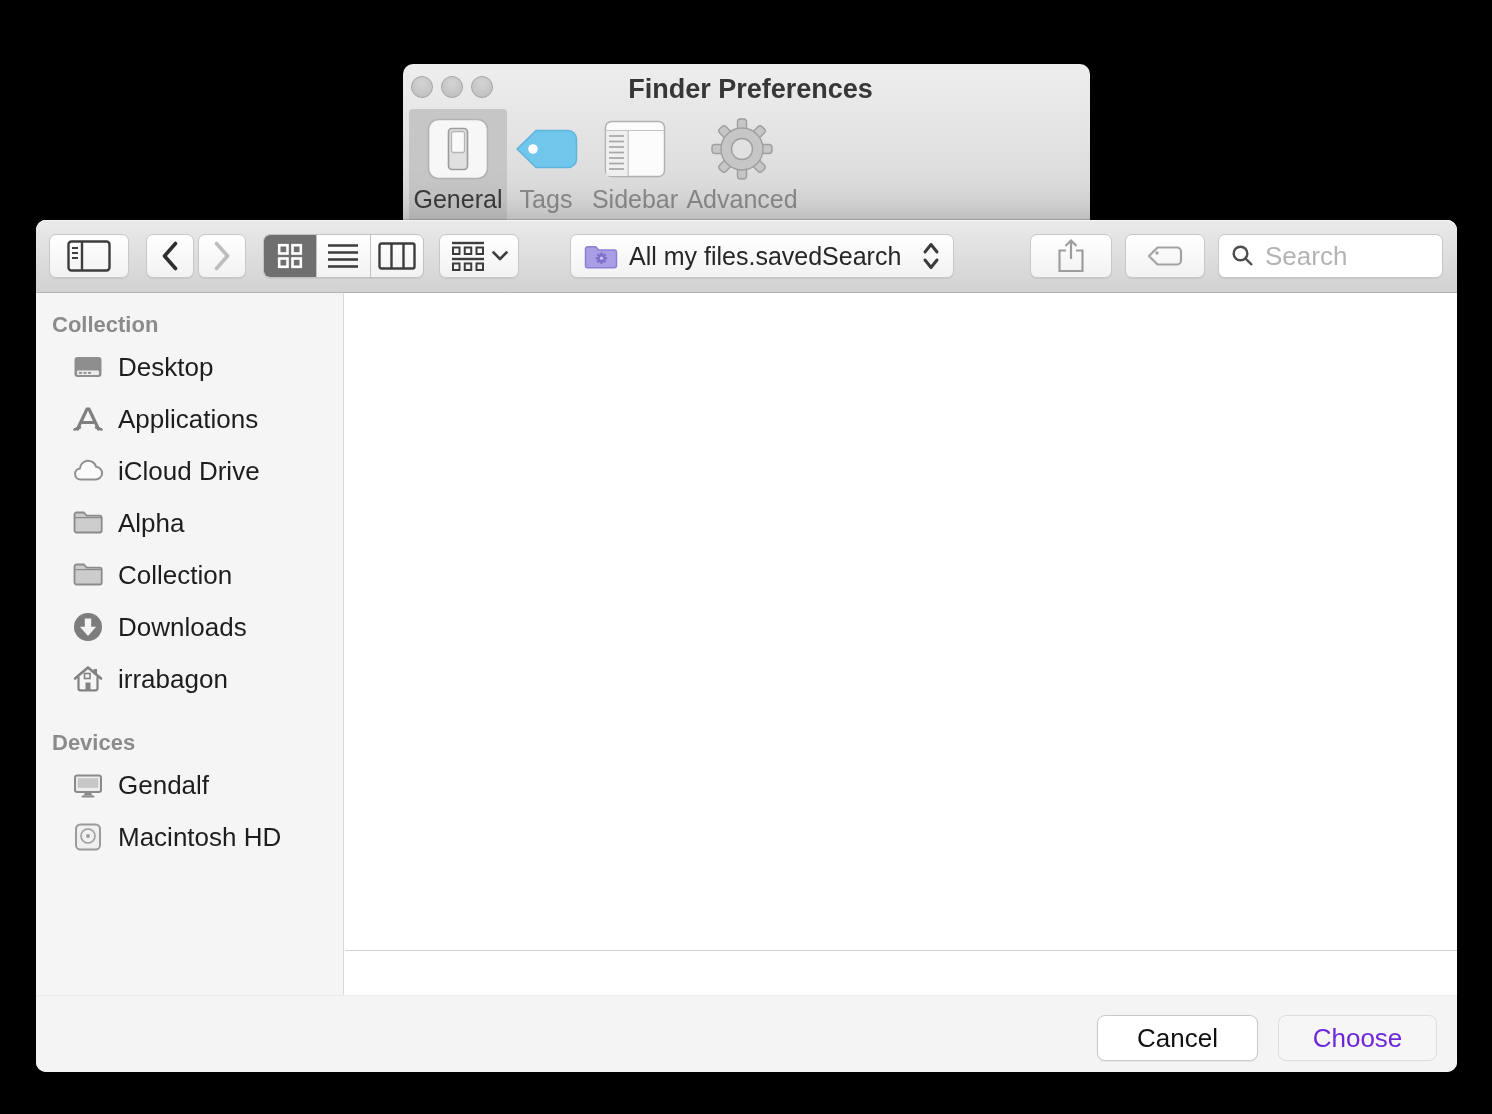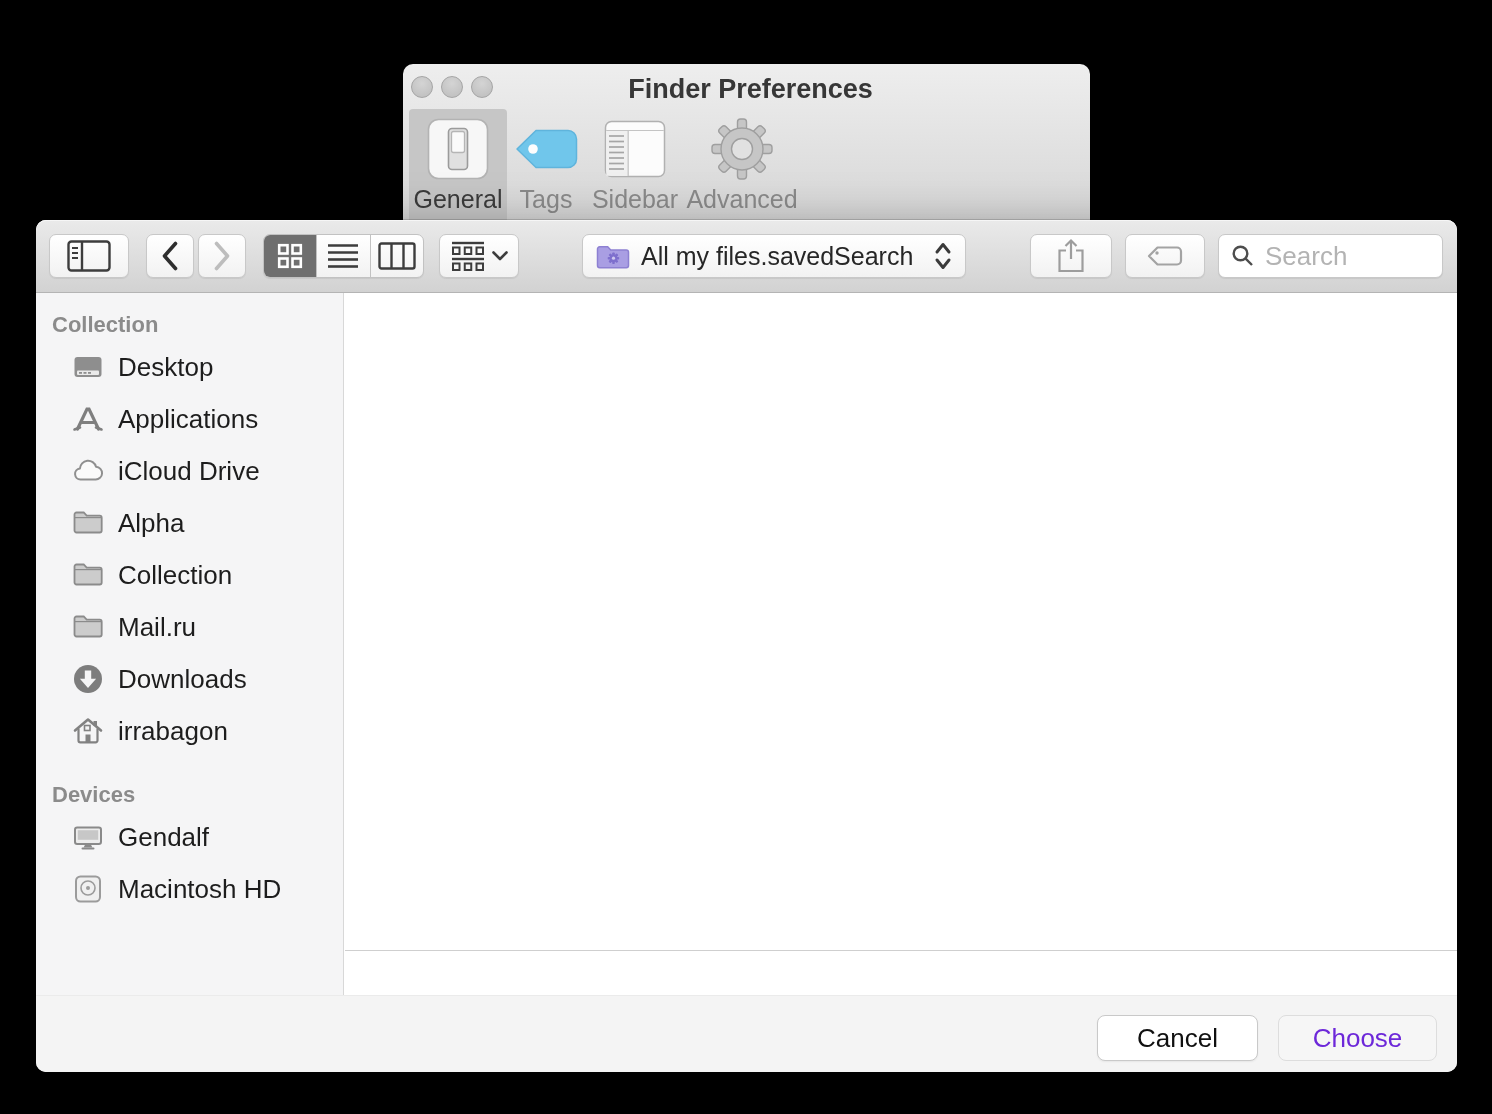--- a/index.html
+++ b/index.html
@@ -64,21 +64,21 @@
   }
   .seg{
     position:absolute;left:227px;top:14px;width:161px;height:44px;box-sizing:border-box;
     display:flex;border:1px solid #c2c2c2;border-radius:7px;overflow:hidden;
     background:linear-gradient(#ffffff,#f2f2f2);
     box-shadow:0 1px 1px rgba(0,0,0,.07);
   }
   .seg .s{flex:1;display:flex;align-items:center;justify-content:center;border-right:1px solid #c2c2c2}
   .seg .s:last-child{border-right:none}
   .seg .s.on{background:#6f6f6f}
-  .popup{left:546px;width:384px;justify-content:flex-start;padding:0 13px;gap:11px}
+  .popup{left:534px;width:384px;justify-content:flex-start;padding:0 13px;gap:11px}
   .ptext{flex:1;font-size:25px;color:#262626;white-space:nowrap;overflow:hidden;text-align:left}
   .search{left:1182px;width:225px;background:#fff;justify-content:flex-start;padding:0 12px;gap:8px}
   .search input{
     border:none;outline:none;background:transparent;width:160px;
     font-size:26px;color:#2a2a2a;font-family:inherit;
   }
   .search input::placeholder{color:#b3b3b3}
 
   .sbar{
     position:absolute;left:0;top:73px;width:308px;height:702px;box-sizing:border-box;
@@ -407,26 +407,20 @@
       <span class="rlabel">Alpha</span>
     </div>
     <div class="row">
       <svg class="ric">
           <use href="#i-folder"></use>
         </svg>
       <span class="rlabel">Collection</span>
     </div>
     <div class="row">
       <svg class="ric">
-          <use href="#i-folder"></use>
-        </svg>
-      <span class="rlabel">Mail.ru</span>
-    </div>
-    <div class="row">
-      <svg class="ric">
           <use href="#i-download"></use>
         </svg>
       <span class="rlabel">Downloads</span>
     </div>
     <div class="row">
       <svg class="ric">
           <use href="#i-home"></use>
         </svg>
       <span class="rlabel">irrabagon</span>
     </div>

